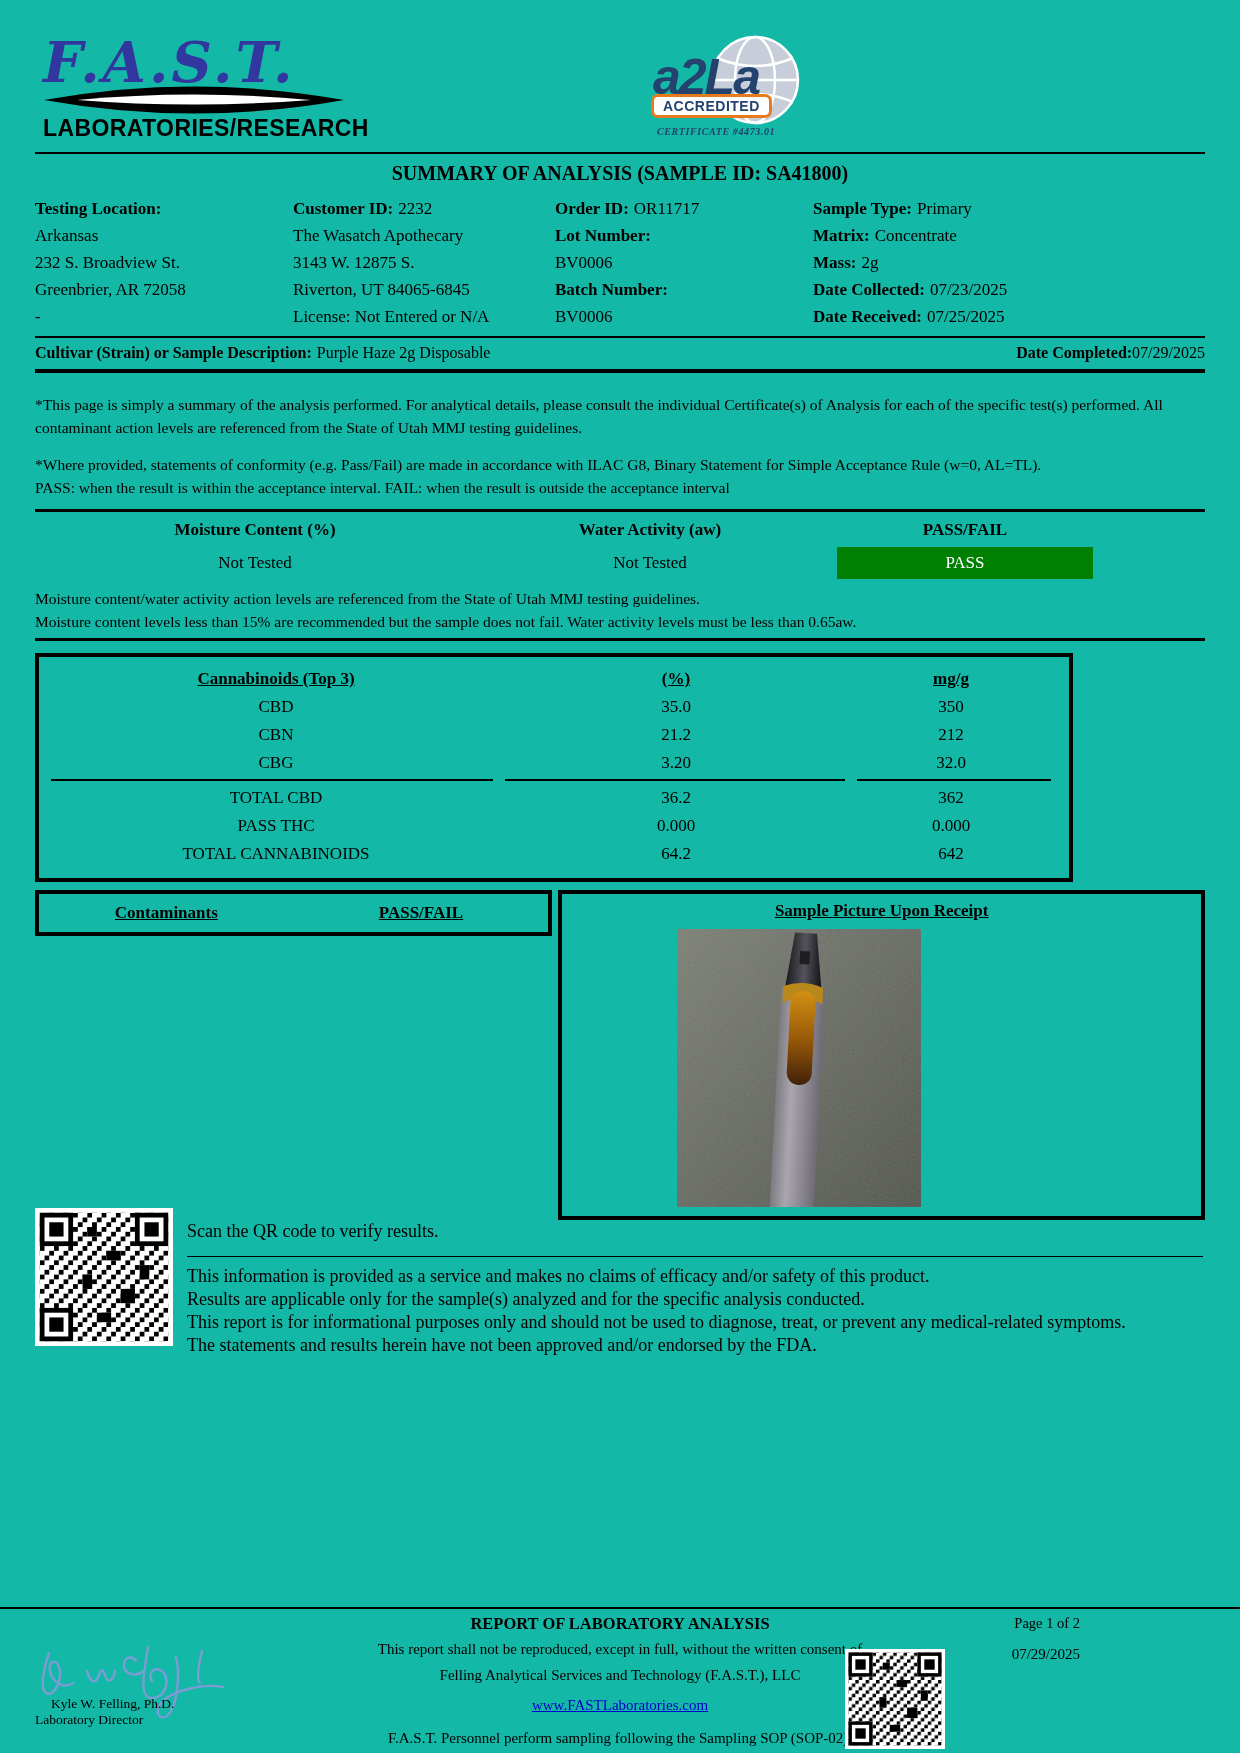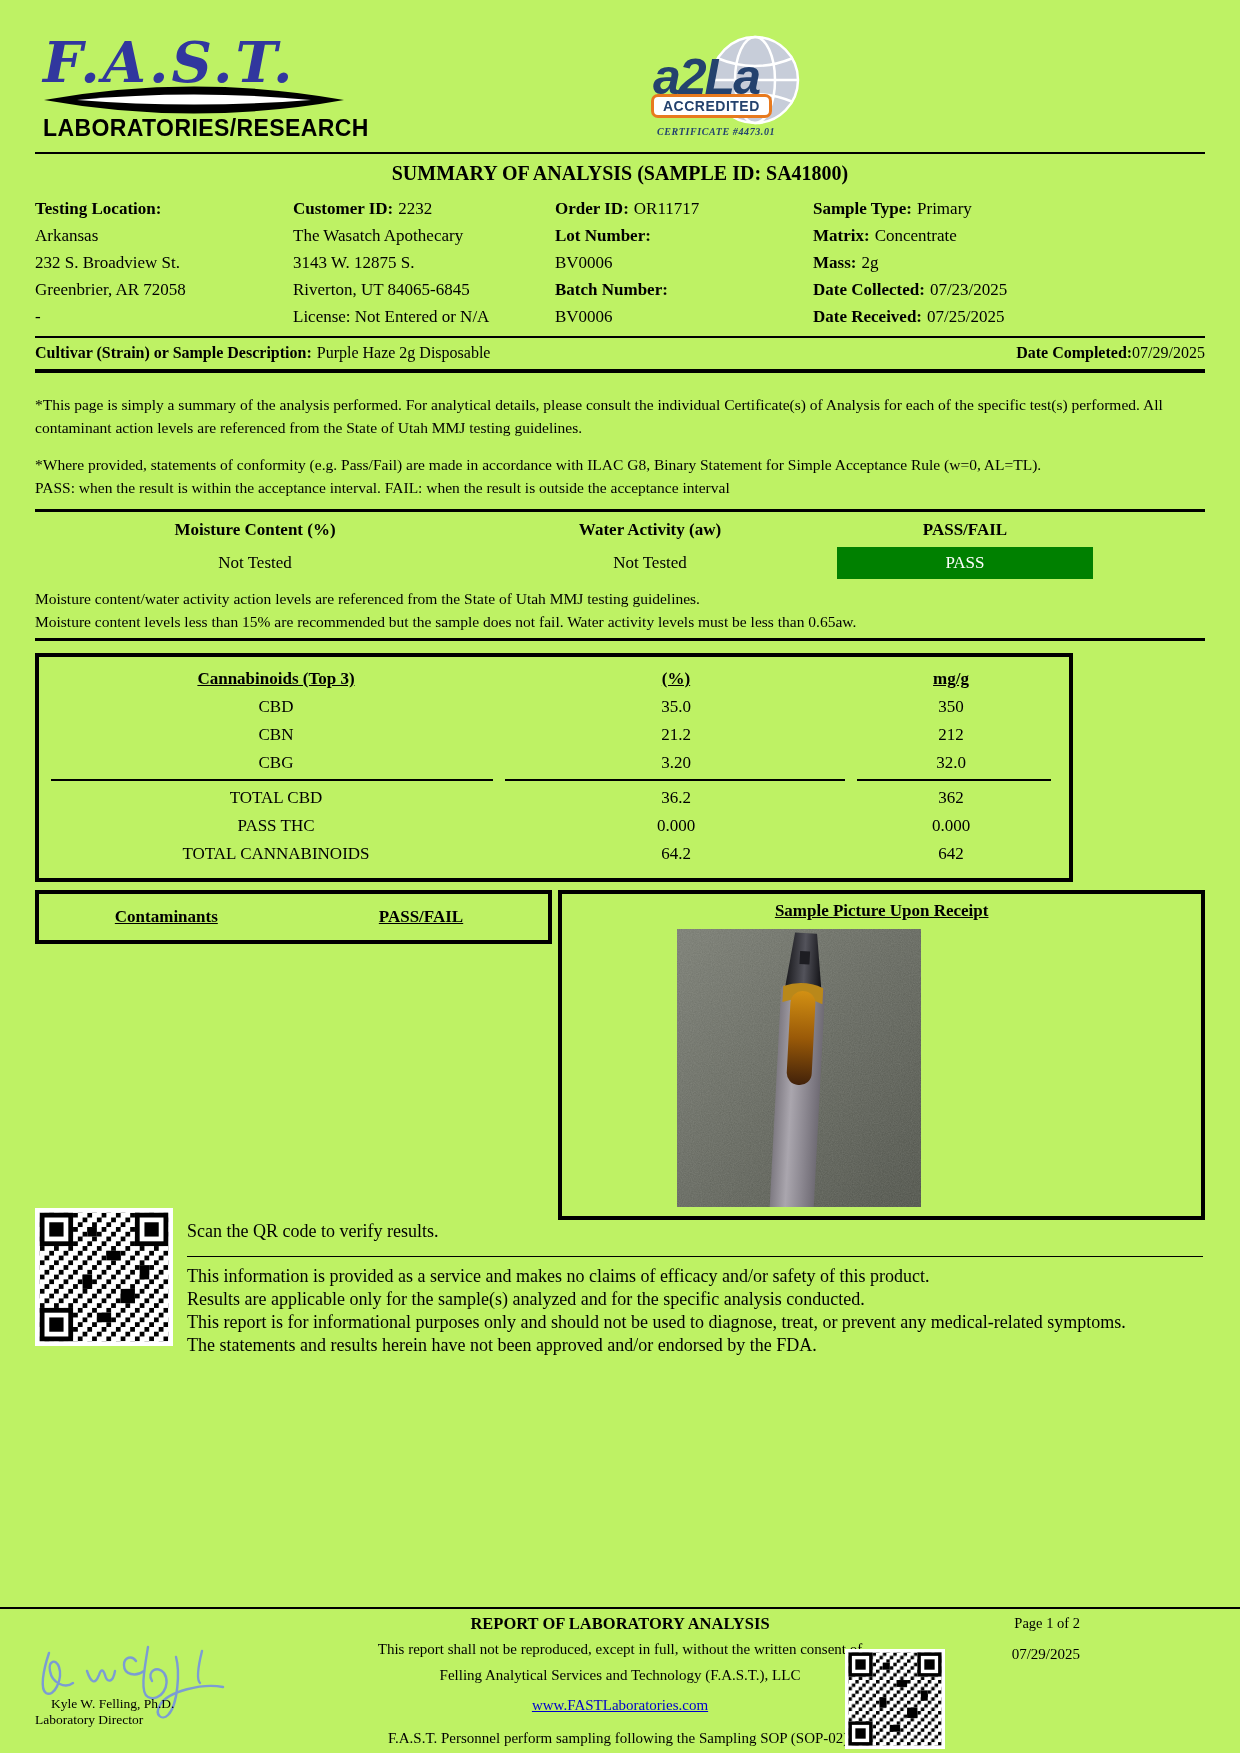--- a/index.html
+++ b/index.html
@@ -1,18 +1,18 @@
 <!DOCTYPE html>
 <html><head>
 <meta charset="utf-8">
 <style>
   * { margin:0; padding:0; box-sizing:border-box; }
   html,body { background:#ffffff; }
   .page {
-    width:1240px; height:1753px; background:#bef264; position:relative;
+    width:1240px; height:1753px; background:#14b8a6; position:relative;
     font-family:"Liberation Serif", serif; color:#000;
     padding:34px 35px 0 35px; overflow:hidden;
   }
   .b { font-weight:bold; }
   .lv .lbl { font-weight:bold; margin-right:5px; }
   .lv .lbl:empty { margin-right:0; }
   .nosp .lbl { margin-right:0; }
 
   
   .header { position:relative; height:118px; }
@@ -68,21 +68,21 @@
   .cn-c2 { width:350px; text-align:center; }
   .cn-c3 { width:200px; text-align:center; }
   .cann-head { font-weight:bold; }
   .cann-head span { text-decoration:underline; }
   .cann-sep { display:flex; height:3px; margin:2px 0; }
   .cann-sep div { border-top:2.5px solid #000; }
   .sp1 { width:442px; margin-right:12px; } .sp2 { width:340px; margin-right:12px; } .sp3 { width:194px; }
 
   
   .boxes-row { margin-top:8px; display:flex; }
-  .cont-box { border:4px solid #000; width:520px; height:54px; margin-right:6px;
+  .cont-box { border:4px solid #000; width:520px; height:46px; margin-right:6px;
     display:flex; align-items:center; }
   .cont-box .half { width:50%; text-align:center; font-weight:bold; font-size:17px;
     text-decoration:underline; }
   .pic-box { border:4px solid #000; width:650px; height:330px; }
   .pic-title { text-align:center; font-weight:bold; font-size:17px; text-decoration:underline;
     margin-top:7px; }
   .photo { display:block; margin:8px 0 0 115px; }
 
   
   .qr-section { display:flex; margin-top:-12px; }

